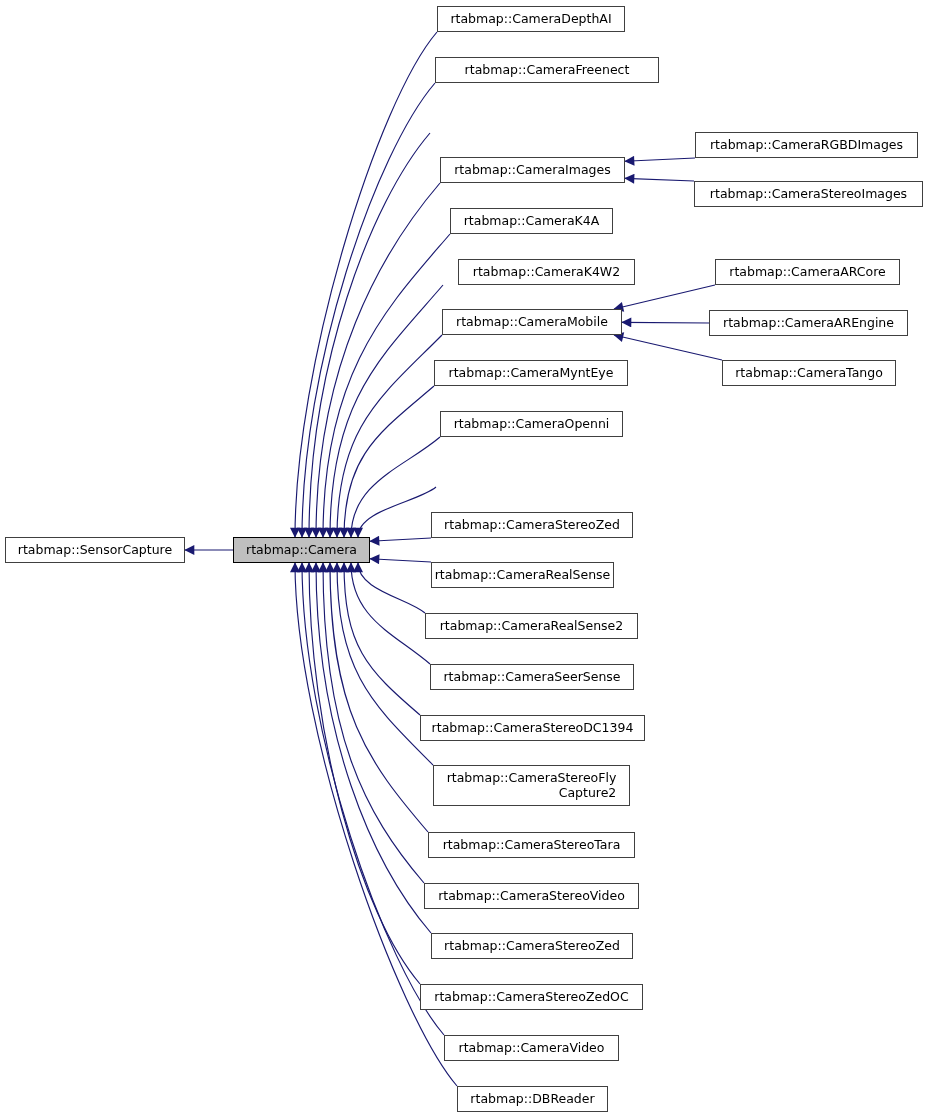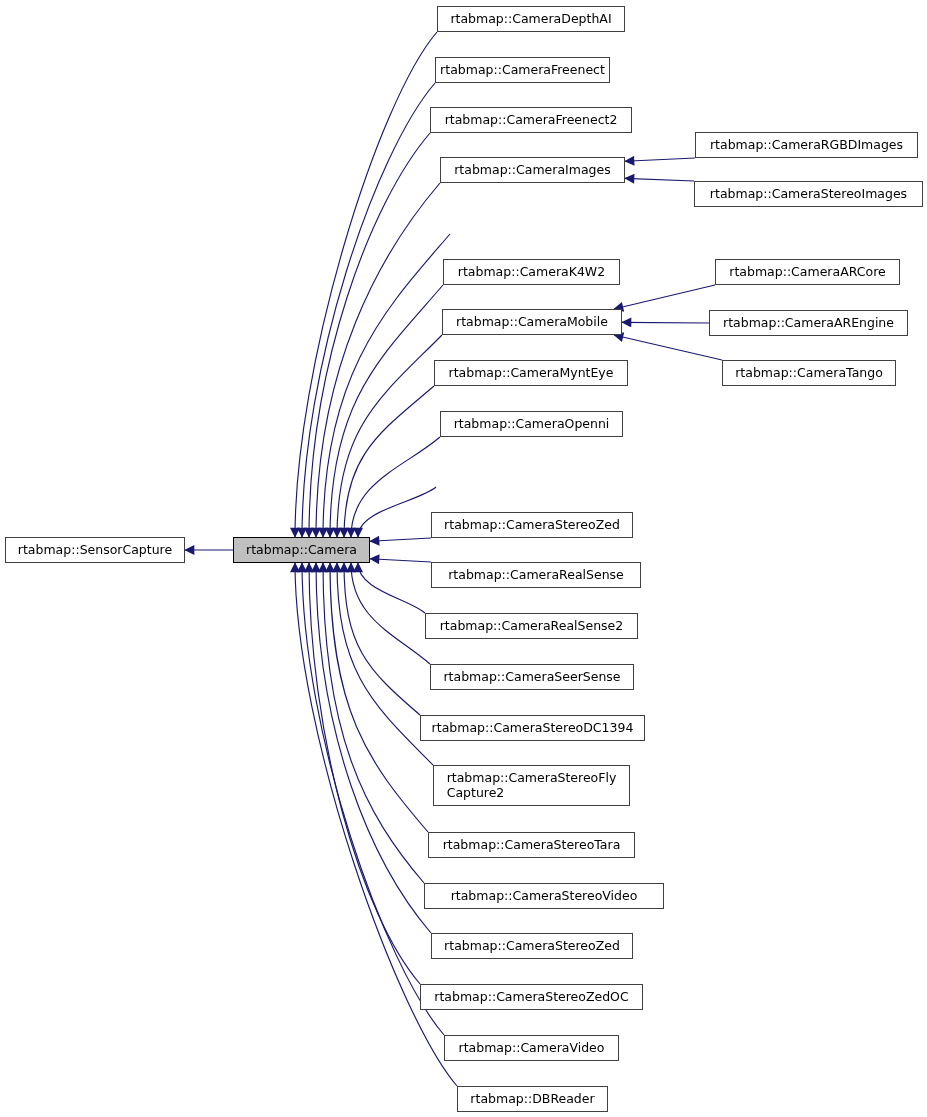--- a/index.html
+++ b/index.html
@@ -29,21 +29,21 @@
   .node {
     position: absolute;
     z-index: 2;
     box-sizing: border-box;
     background: var(--node-fill);
     border: 1px solid var(--node-border);
     color: var(--node-text);
     display: flex;
     align-items: center;
     justify-content: center;
-    text-align: left;
+    text-align: right;
     white-space: pre-line;
     font-size: 12.5px;
     line-height: 1.18;
     cursor: pointer;
   }
   .node.highlight {
     background: var(--highlight-fill);
     border-color: #000000;
     cursor: default;
   }
@@ -84,38 +84,38 @@
       <path d="M 695 158 L 625 161.25" class="edge" marker-end="url(#arrowhead)"></path>
       <path d="M 694 181 L 625 178.4" class="edge" marker-end="url(#arrowhead)"></path>
       <path d="M 715 285 L 614 309" class="edge" marker-end="url(#arrowhead)"></path>
       <path d="M 709 323 L 622 322.35" class="edge" marker-end="url(#arrowhead)"></path>
       <path d="M 722 360 L 614 335" class="edge" marker-end="url(#arrowhead)"></path>
     </svg>
 
   <div class="node" style="left:5px;   top:537px;  width:180px; height:26px">rtabmap::SensorCapture</div>
   <div class="node highlight" style="left:233px; top:537px;  width:137px; height:26px">rtabmap::Camera</div>
   <div class="node" style="left:437px; top:6px;    width:188px; height:26px">rtabmap::CameraDepthAI</div>
-  <div class="node" style="left:435px; top:57px;   width:175px; height:26px">rtabmap::CameraFreenect</div>
-  <div class="node" style="left:430px; top:107px;  width:202px; height:26px">rtabmap::CameraFreenect2</div>
+  <div class="node" style="left:435px; top:57px;   width:224px; height:26px">rtabmap::CameraFreenect</div>
   <div class="node" style="left:440px; top:157px;  width:185px; height:26px">rtabmap::CameraImages</div>
   <div class="node" style="left:694px; top:181px;  width:229px; height:26px">rtabmap::CameraStereoImages</div>
   <div class="node" style="left:695px; top:132px;  width:223px; height:26px">rtabmap::CameraRGBDImages</div>
-  <div class="node" style="left:443px; top:259px;  width:177px; height:26px">rtabmap::CameraK4W2</div>
+  <div class="node" style="left:450px; top:208px;  width:163px; height:26px">rtabmap::CameraK4A</div>
+  <div class="node" style="left:458px; top:259px;  width:177px; height:26px">rtabmap::CameraK4W2</div>
   <div class="node" style="left:442px; top:309px;  width:180px; height:26px">rtabmap::CameraMobile</div>
   <div class="node" style="left:715px; top:259px;  width:185px; height:26px">rtabmap::CameraARCore</div>
   <div class="node" style="left:709px; top:310px;  width:199px; height:26px">rtabmap::CameraAREngine</div>
   <div class="node" style="left:434px; top:360px;  width:194px; height:26px">rtabmap::CameraMyntEye</div>
   <div class="node" style="left:722px; top:360px;  width:174px; height:26px">rtabmap::CameraTango</div>
   <div class="node" style="left:440px; top:411px;  width:183px; height:26px">rtabmap::CameraOpenni</div>
   <div class="node" style="left:431px; top:512px;  width:202px; height:26px">rtabmap::CameraStereoZed</div>
-  <div class="node" style="left:431px; top:562px;  width:210px; height:26px">rtabmap::CameraRealSense</div>
+  <div class="node" style="left:431px; top:562px;  width:183px; height:26px">rtabmap::CameraRealSense</div>
   <div class="node" style="left:425px; top:613px;  width:213px; height:26px">rtabmap::CameraRealSense2</div>
   <div class="node" style="left:430px; top:664px;  width:204px; height:26px">rtabmap::CameraSeerSense</div>
   <div class="node" style="left:420px; top:715px;  width:225px; height:26px">rtabmap::CameraStereoDC1394</div>
   <div class="node" style="left:433px; top:765px;  width:197px; height:41px">rtabmap::CameraStereoFly
 Capture2</div>
   <div class="node" style="left:428px; top:832px;  width:207px; height:26px">rtabmap::CameraStereoTara</div>
-  <div class="node" style="left:424px; top:883px;  width:240px; height:26px">rtabmap::CameraStereoVideo</div>
+  <div class="node" style="left:424px; top:883px;  width:215px; height:26px">rtabmap::CameraStereoVideo</div>
   <div class="node" style="left:431px; top:933px;  width:202px; height:26px">rtabmap::CameraStereoZed</div>
   <div class="node" style="left:420px; top:984px;  width:223px; height:26px">rtabmap::CameraStereoZedOC</div>
   <div class="node" style="left:444px; top:1035px; width:175px; height:26px">rtabmap::CameraVideo</div>
   <div class="node" style="left:457px; top:1086px; width:151px; height:26px">rtabmap::DBReader</div>
 </div>
 
 </body></html>

